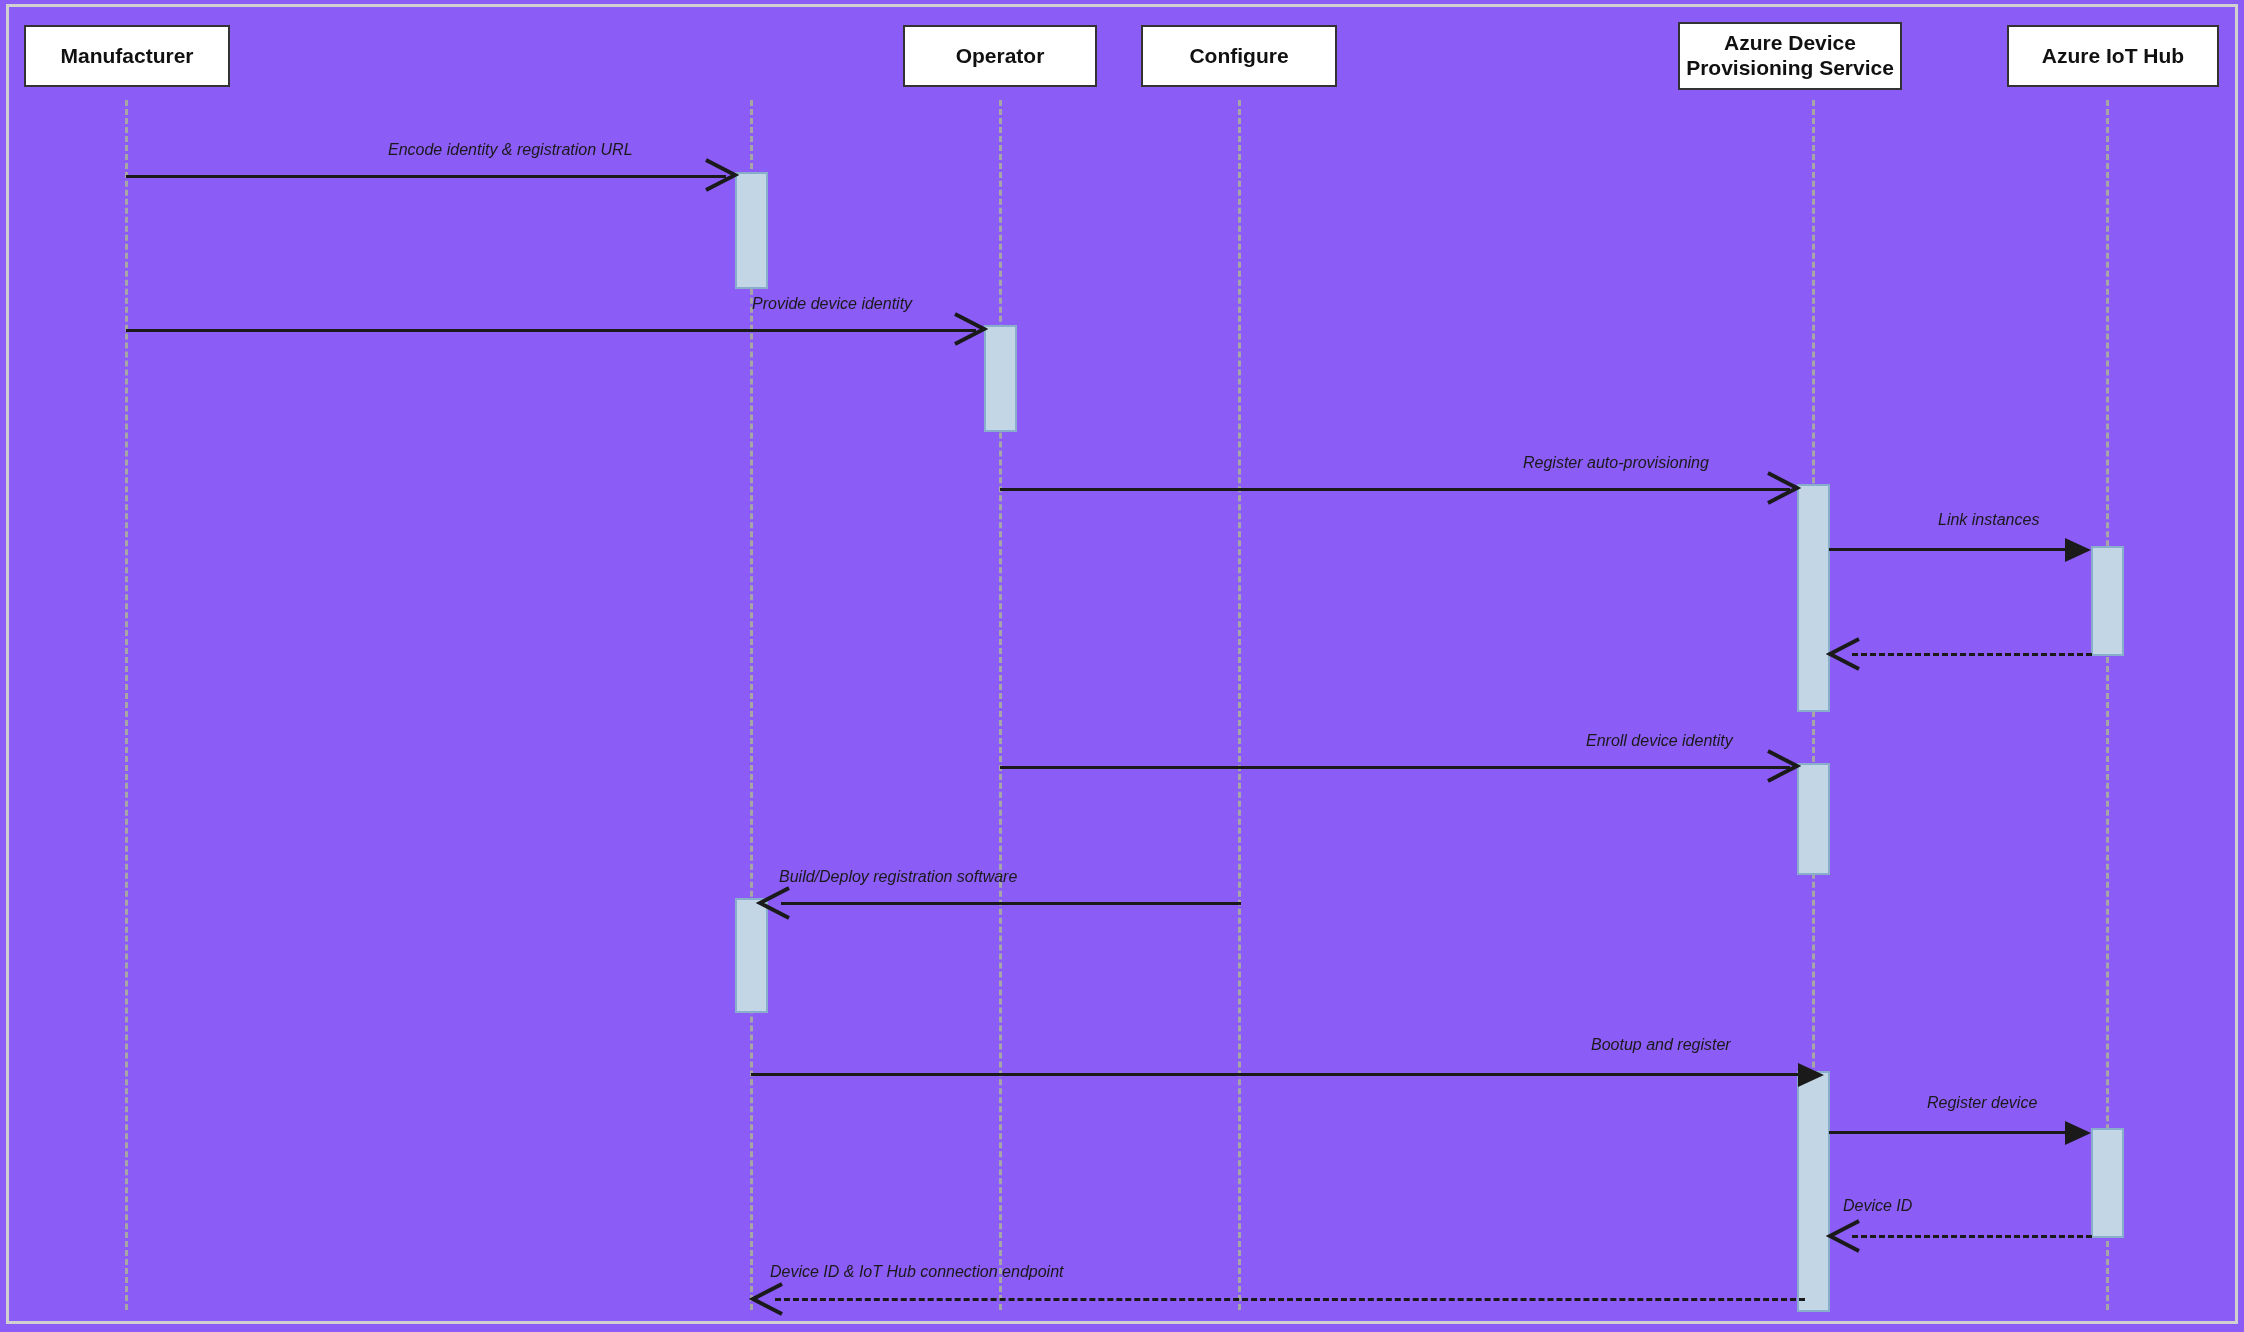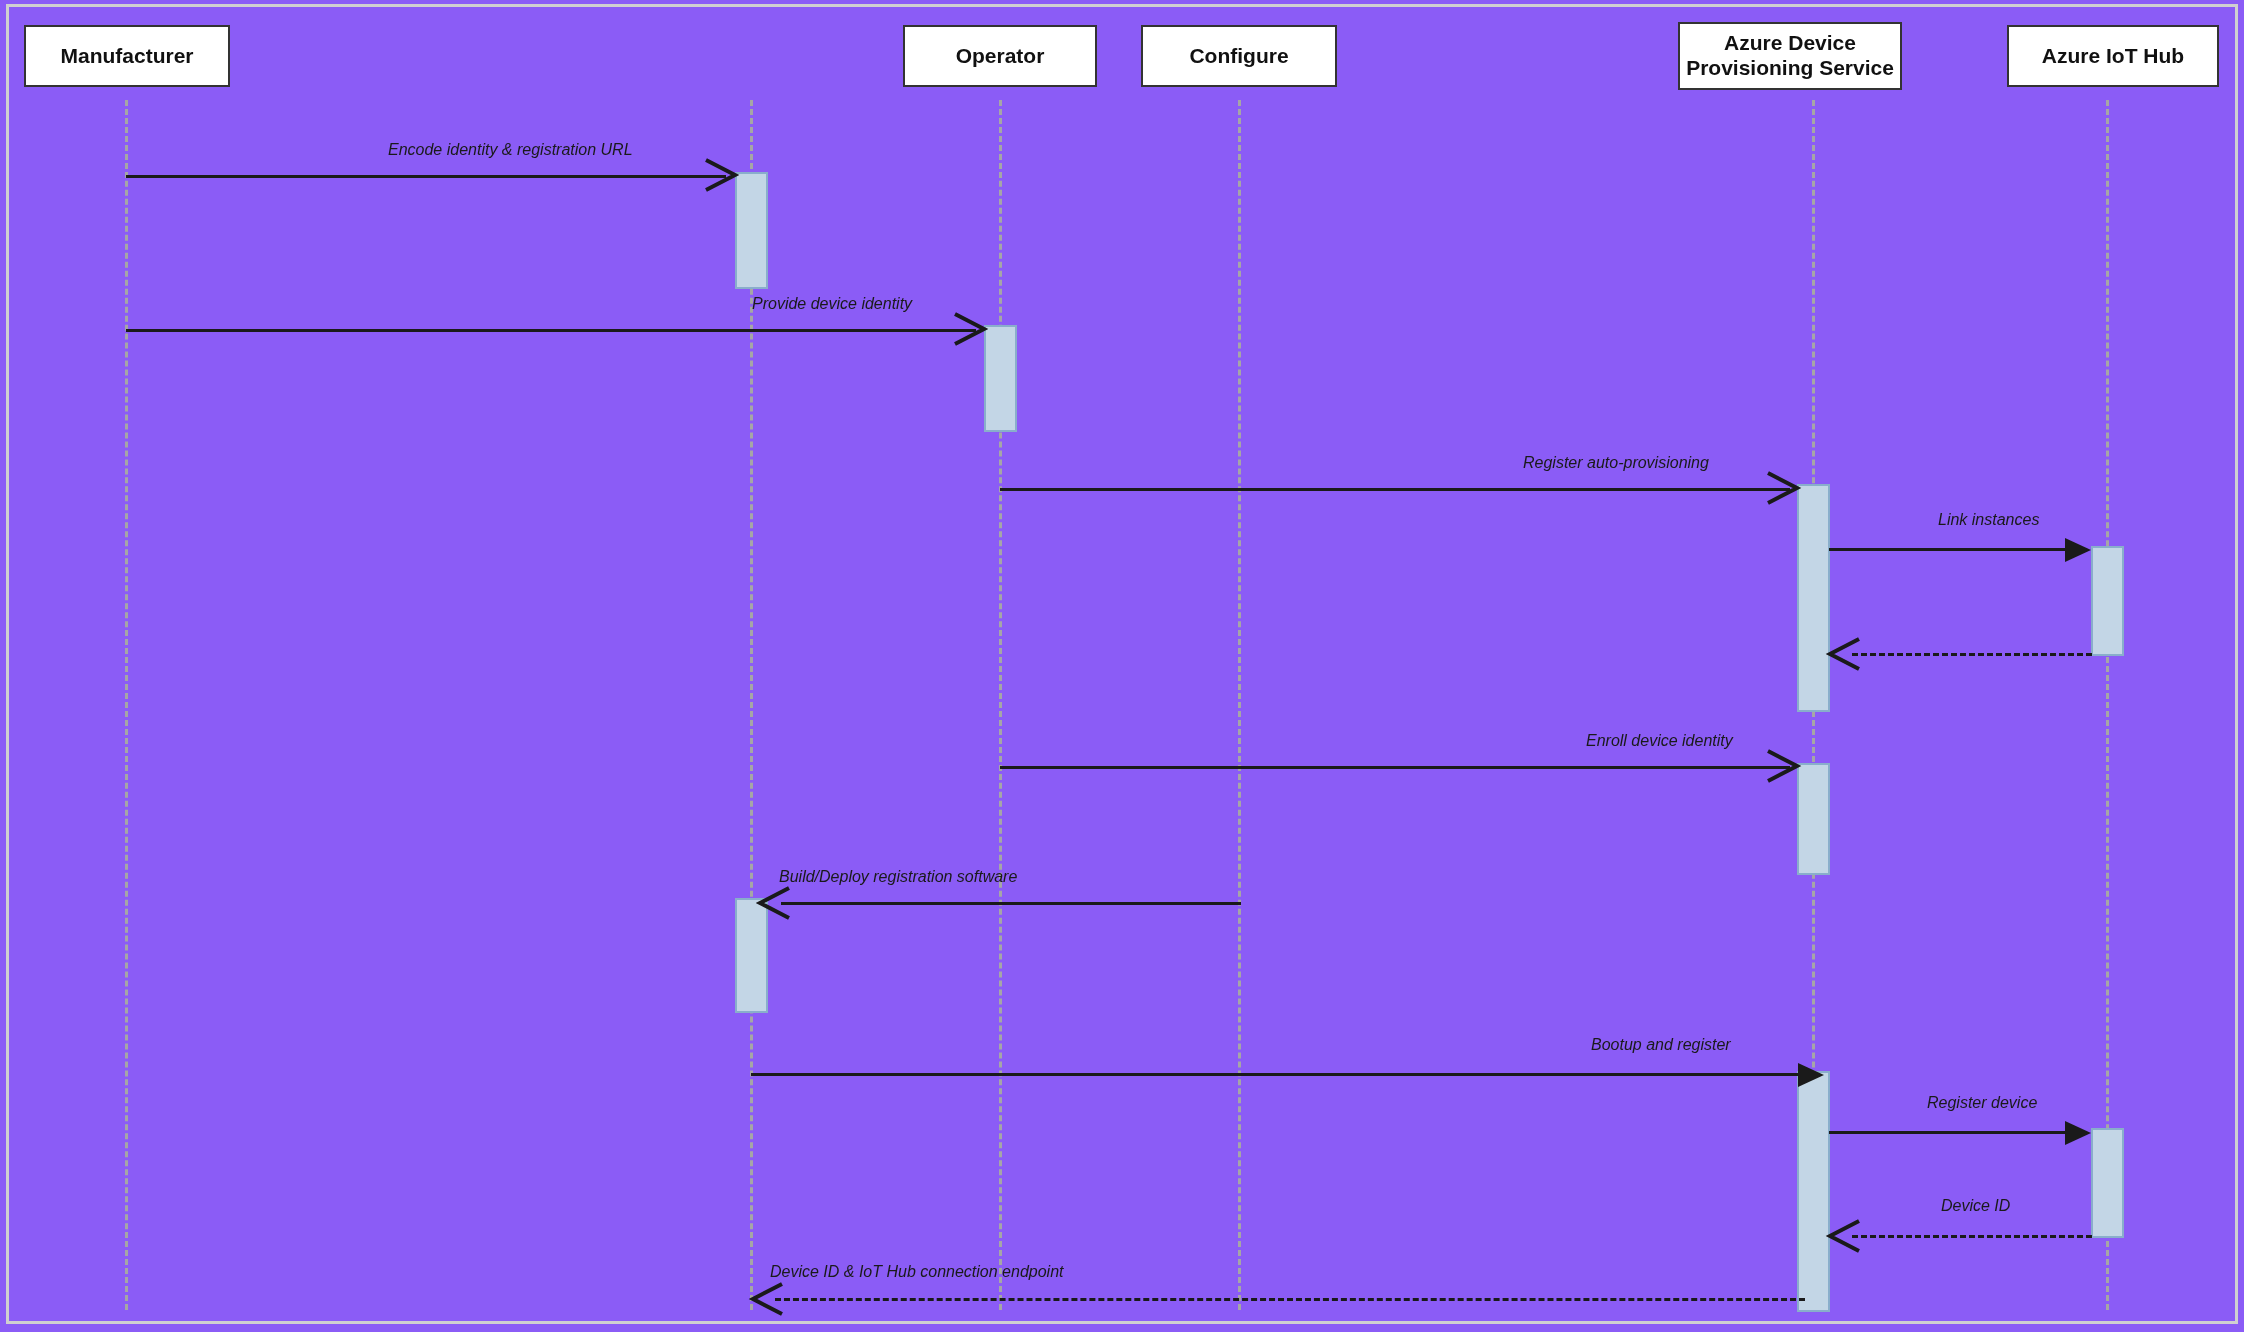--- a/index.html
+++ b/index.html
@@ -190,21 +190,21 @@
   <div class="msg-label" style="left:1591px; top:1037px;">Bootup and register</div>
 
   <div class="msg-line" style="left:1829px; top:1131px; width:240px;"></div>
   <div class="arrow filled-right" style="left:2065px; top:1121px;"></div>
   <div class="msg-label" style="left:1927px; top:1095px;">Register device</div>
 
   <div class="msg-line dashed" style="left:1852px; top:1235px; width:240px;"></div>
   <svg class="arrow-open" width="34" height="34" style="left:1827px; top:1219px;">
     <polyline points="32,2 3,17 32,32" fill="none" stroke="#1a1a1a" stroke-width="4"></polyline>
   </svg>
-  <div class="msg-label" style="left:1941px; top:1198px;text-align:right;">Device ID</div>
+  <div class="msg-label" style="left:1843px; top:1198px;text-align:right;">Device ID</div>
 
   <div class="msg-line dashed" style="left:775px; top:1298px; width:1030px;"></div>
   <svg class="arrow-open" width="34" height="34" style="left:750px; top:1282px;">
     <polyline points="32,2 3,17 32,32" fill="none" stroke="#1a1a1a" stroke-width="4"></polyline>
   </svg>
   <div class="msg-label" style="left:770px; top:1264px;">Device ID &amp; IoT Hub connection endpoint</div>
 
 </div>
 
 </body></html>

